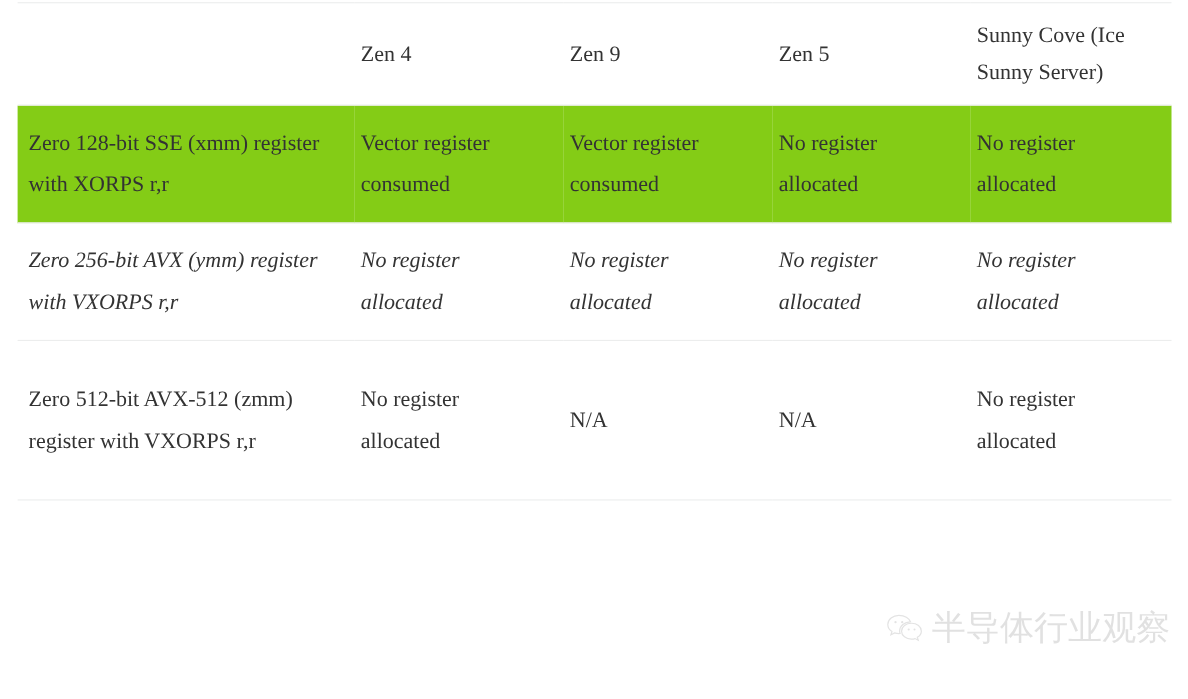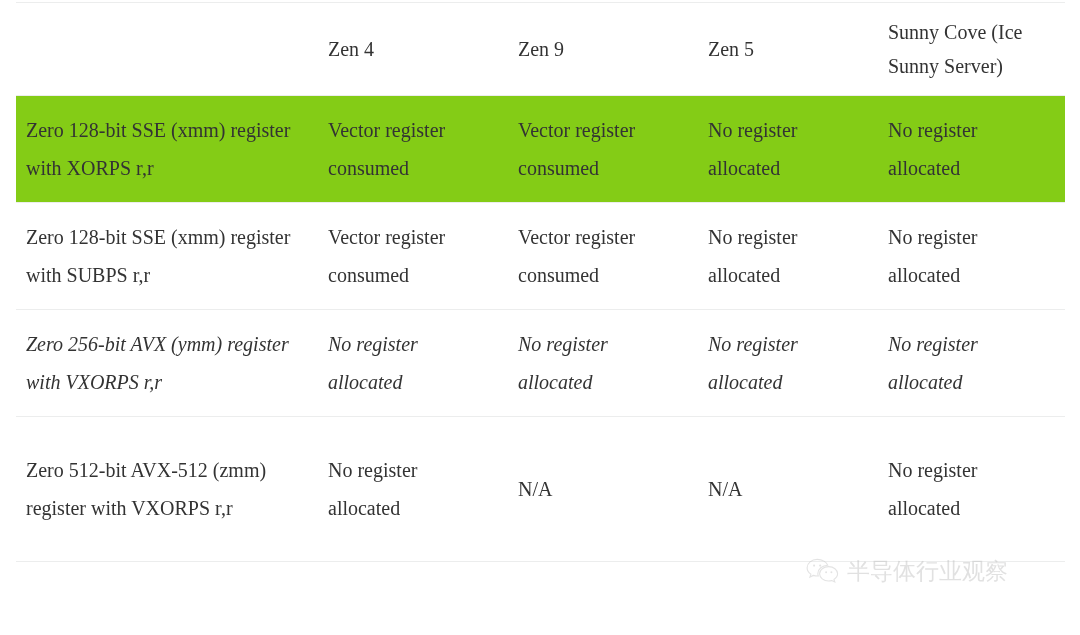--- a/index.html
+++ b/index.html
@@ -87,21 +87,21 @@
     pointer-events: none;
     opacity: 0.42;
   }
   .watermark .wm-logo {
     width: 34px;
     height: 27px;
     display: block;
   }
   .watermark .wm-text {
     font-family: "DejaVu Sans", "Liberation Sans", sans-serif;
-    font-size: 23px;
+    font-size: 31px;
     line-height: 27px;
     color: #b9b9b9;
     white-space: nowrap;
     letter-spacing: 0px;
   }
 </style>
 </head>
 <body>
 
 <div class="page">
@@ -121,27 +121,20 @@
         <th class="pad-left">Zen 4</th>
         <th class="pad-left">Zen 9</th>
         <th class="pad-left">Zen 5</th>
         <th class="pad-left">Sunny Cove (Ice Sunny Server)</th>
       </tr>
     </thead>
 
     <tbody>
       <tr class="r2 shaded">
         <td class="desc">Zero 128-bit SSE (xmm) register with XORPS r,r</td>
-        <td class="pad-left">Vector register consumed</td>
-        <td class="pad-left">Vector register consumed</td>
-        <td class="pad-left">No register allocated</td>
-        <td class="pad-left">No register allocated</td>
-      </tr>
-      <tr class="r3 plain">
-        <td class="desc">Zero 128-bit SSE (xmm) register with SUBPS r,r</td>
         <td class="pad-left">Vector register consumed</td>
         <td class="pad-left">Vector register consumed</td>
         <td class="pad-left">No register allocated</td>
         <td class="pad-left">No register allocated</td>
       </tr>
       <tr class="r4 plain">
         <td class="desc">Zero 256-bit AVX (ymm) register with VXORPS r,r</td>
         <td class="pad-left">No register allocated</td>
         <td class="pad-left">No register allocated</td>
         <td class="pad-left">No register allocated</td>

